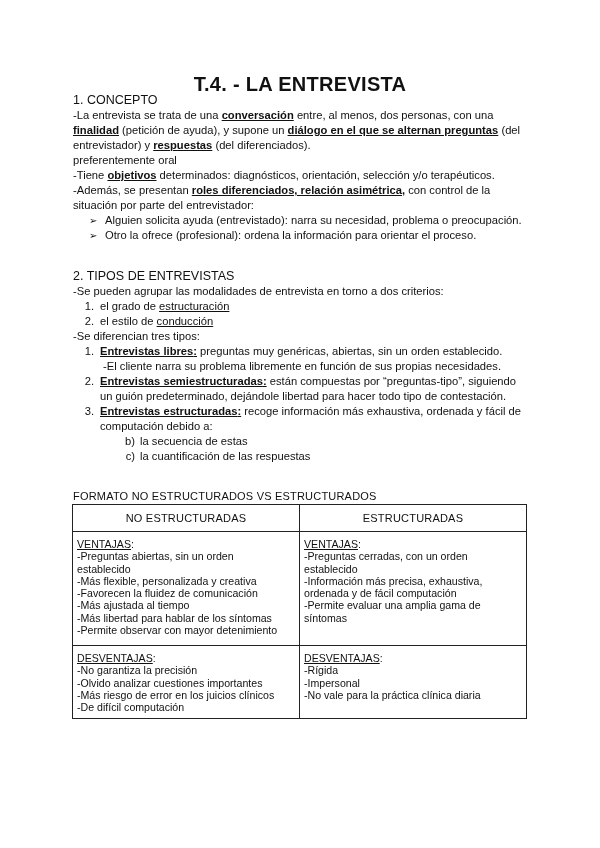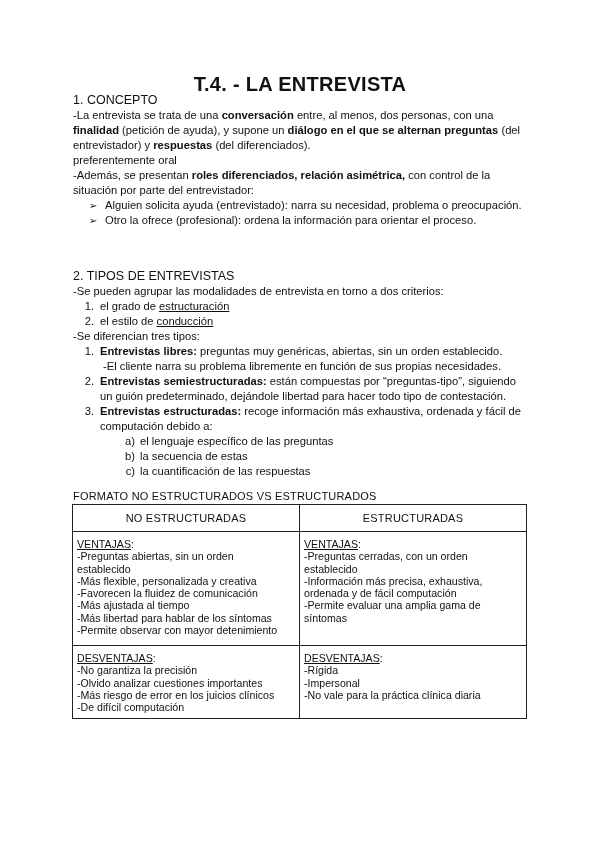--- a/index.html
+++ b/index.html
@@ -11,21 +11,21 @@
     .blk { position: absolute; left: 73px; width: 460px; font-size: 11.2px; line-height: 15px; }
     .h2 { font-size: 12.5px; line-height: 16px; }
     .line { white-space: nowrap; }
     .ind1 { padding-left: 16px; }
     .arrow { display: inline-block; width: 16px; text-align: left; font-size: 10px; }
     .num { display: inline-block; width: 21px; text-align: right; padding-right: 6px; }
     .sub { padding-left: 28px; }
     .letter { display: inline-block; width: 20px; text-align: right; padding-right: 5px; }
     .subsub { padding-left: 42px; }
     .u { text-decoration: underline; }
-    b { font-weight: bold; }
+    b { font-weight: bold; text-decoration: underline; }
     table.cmp { position: absolute; left: 72px; top: 504px; width: 455px; border-collapse: collapse;
       font-size: 10.6px; line-height: 12.3px; }
     table.cmp th, table.cmp td { border: 1.2px solid #222; vertical-align: top; text-align: left; }
     table.cmp th { height: 24px; text-align: center; vertical-align: middle; font-size: 11px; font-weight: normal; letter-spacing: 0.2px; }
     table.cmp td { padding: 6px 4px 4px 4px; width: 50%; margin-top: 24px; }
     .row-v td { height: 103px; }
     .row-d td { height: 62px; }
   </style>
 </head>
 <body>
@@ -33,20 +33,21 @@
 <div class="page">
 
   <div class="title">T.4. - LA  ENTREVISTA</div>
 
   <div class="blk" style="top:92px;">
     <div class="line h2">1. CONCEPTO</div>
     <div class="line"><span>-La entrevista se trata de una </span><b>conversación</b><span> entre, al menos, dos personas, con una</span></div>
     <div class="line"><b>finalidad</b><span> (petición de ayuda), y supone un </span><b>diálogo en el que se alternan preguntas</b><span> (del</span></div>
     <div class="line"><span>entrevistador) y </span><b>respuestas</b><span> (del diferenciados).</span></div>
     <div class="line">preferentemente oral</div>
+    <div class="line"><span>-Tiene </span><b>objetivos</b><span> determinados: diagnósticos, orientación, selección y/o terapéuticos.</span></div>
     <div class="line"><span>-Además, se presentan </span><b>roles diferenciados, relación asimétrica,</b><span> con control de la</span></div>
     <div class="line">situación por parte del entrevistador:</div>
     <div class="line ind1"><span class="arrow">➢</span><span>Alguien solicita ayuda (entrevistado): narra su necesidad, problema o preocupación.</span></div>
     <div class="line ind1"><span class="arrow">➢</span><span>Otro la ofrece (profesional): ordena la información para orientar el proceso.</span></div>
   </div>
 
   <div class="blk" style="top:268px;">
     <div class="line h2">2. TIPOS DE ENTREVISTAS</div>
     <div class="line">-Se pueden agrupar las modalidades de entrevista en torno a dos criterios:</div>
     <div class="line"><span class="num">1.</span><span>el grado de </span><span class="u">estructuración</span></div>
@@ -55,21 +56,20 @@
 
     <div class="line"><span class="num">1.</span><b>Entrevistas libres</b><b>:</b><span> preguntas muy genéricas, abiertas, sin un orden establecido.</span></div>
     <div class="line sub" style="padding-left:30px;">-El cliente narra su problema libremente en función de sus propias necesidades.</div>
 
     <div class="line"><span class="num">2.</span><b>Entrevistas semiestructuradas</b><b>:</b><span> están compuestas por “preguntas-tipo”, siguiendo</span></div>
     <div class="line sub" style="padding-left:27px;">un guión predeterminado, dejándole libertad para hacer todo tipo de contestación.</div>
 
     <div class="line"><span class="num">3.</span><b>Entrevistas estructuradas</b><b>:</b><span> recoge información más exhaustiva, ordenada y fácil de</span></div>
     <div class="line sub" style="padding-left:27px;">computación debido a:</div>
 
-    <div class="line subsub"><span class="letter">a)</span><span>el lenguaje específico de las preguntas</span></div>
     <div class="line subsub"><span class="letter">b)</span><span>la secuencia de estas</span></div>
     <div class="line subsub"><span class="letter">c)</span><span>la cuantificación de las respuestas</span></div>
   </div>
 
   <div class="blk" style="top:489px; font-size:11px; letter-spacing:0.2px;">FORMATO NO ESTRUCTURADOS VS ESTRUCTURADOS</div>
 
   <table class="cmp">
     <tbody>
         <tr>
       <th>NO ESTRUCTURADAS</th>

